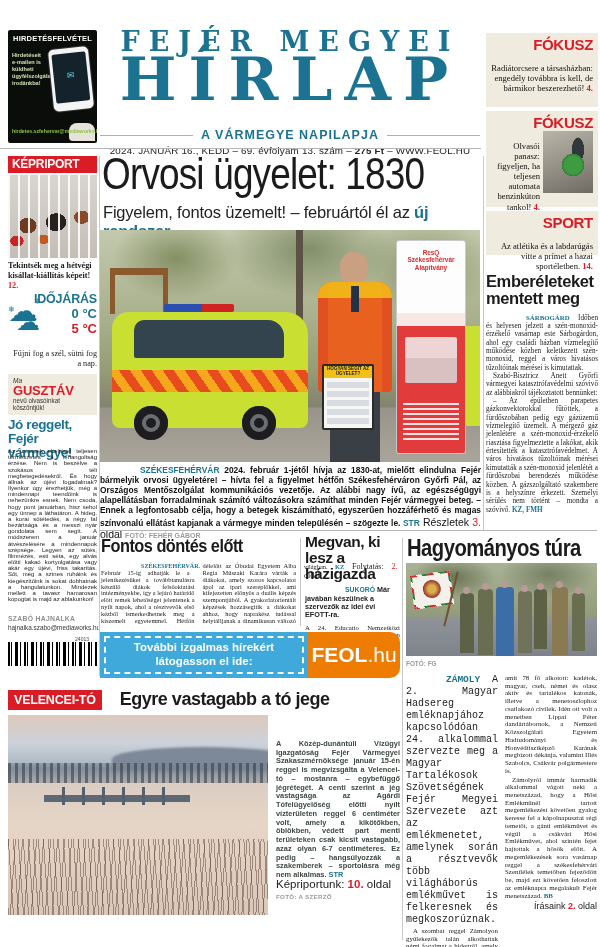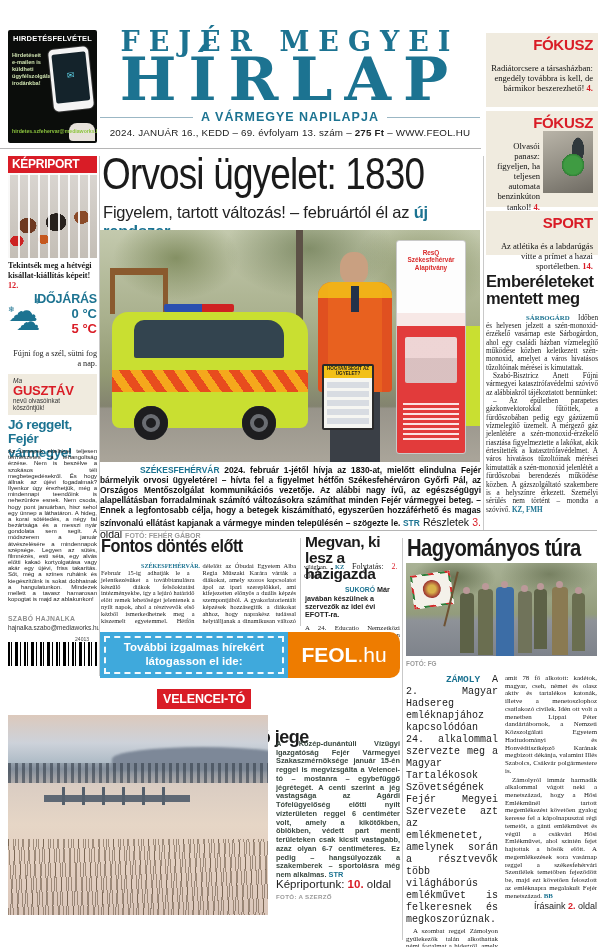--- a/index.html
+++ b/index.html
@@ -23,21 +23,21 @@
   .adbox .adtitle i{width:7px;height:7px;background:#8dc63f;display:inline-block;}
   .adbox .adbody{position:absolute;left:4px;top:22px;width:34px;font-size:5.6px;font-weight:bold;color:#cfe3b0;line-height:1.25;}
   .adbox .ademail{position:absolute;left:4px;bottom:9px;width:81px;font-size:5.2px;font-weight:bold;color:#8dc63f;}
   .tablet{position:absolute;right:6px;top:18px;width:40px;height:62px;background:#f4f4f4;border-radius:5px;transform:rotate(-6deg);box-shadow:0 0 0 1px #333;}
   .tablet .scr{position:absolute;left:3px;top:5px;right:3px;bottom:8px;background:#14232b;border-radius:2px;color:#5fd4e8;font-size:9px;text-align:center;line-height:44px;}
   .hand{position:absolute;right:2px;bottom:2px;width:26px;height:18px;background:#e7e2da;border-radius:8px 8px 0 4px;}
 
   .masthead{left:100px;top:28px;width:380px;text-align:center;color:var(--teal);}
   .mh-top{font-family:"DejaVu Serif",serif;font-weight:bold;font-size:27px;letter-spacing:9px;line-height:1;}
   .mh-main{font-family:"DejaVu Serif",serif;font-weight:bold;font-size:60px;letter-spacing:12px;line-height:.95;margin-top:-4px;}
-  .tagline{display:flex;align-items:center;gap:8px;margin-top:2px;}
+  .tagline{display:flex;align-items:center;gap:8px;margin-top:20px;}
   .tagline .ln{flex:1;height:1px;background:#9bb7c4;}
   .tagline .tg{font-weight:bold;font-size:12.5px;letter-spacing:1px;color:var(--teal);}
   .dateline{font-size:9.8px;color:#222;margin-top:3px;letter-spacing:.2px;}
   .dateline b{font-weight:bold;}
   .hrule{left:0px;top:148px;width:481px;}
 
   
   .railbox{left:486px;width:112px;background:var(--beige);padding:4px 5px 5px 5px;text-align:right;}
   .rail-label{color:var(--red);font-weight:bold;font-size:15px;letter-spacing:-.3px;line-height:1.05;}
   .rail-text{font-family:"Liberation Serif",serif;font-size:8.6px;line-height:1.18;color:#111;margin-top:10px;}
@@ -136,21 +136,21 @@
   .fontos-cols{left:101px;top:563px;width:195px;height:66px;column-count:2;column-gap:8px;font-family:"Liberation Serif",serif;font-size:6.4px;line-height:1.07;}
   .vd1{left:300px;top:538px;height:88px;}
   .megvan{left:305px;top:534px;width:95px;}
   .megvan h3{font-size:15.5px;line-height:1.02;letter-spacing:-.4px;}
   .megvan .mlead{margin-top:5px;font-weight:bold;font-size:7.2px;line-height:1.15;}
   .megvan .mbody{margin-top:4px;font-family:"Liberation Serif",serif;font-size:6.8px;line-height:1.12;}
   .morelbl{font-size:1.25em;font-weight:normal;}
   .promo{left:100px;top:632px;width:300px;height:46px;display:flex;}
   .promo .blue{flex:1;background:var(--pblue);padding:4px;}
   .promo .blue .in{height:100%;border:2px dashed rgba(255,255,255,.95);display:flex;flex-direction:column;justify-content:center;text-align:center;color:#fff;font-weight:bold;font-size:11.5px;line-height:1.2;}
-  .promo .orange{width:112px;background:var(--porange);border-radius:0 10px 10px 0;display:flex;align-items:center;justify-content:center;color:#fff;font-size:21px;}
+  .promo .orange{width:92px;background:var(--porange);border-radius:0 10px 10px 0;display:flex;align-items:center;justify-content:center;color:#fff;font-size:21px;}
   .promo .orange b{font-weight:bold;}
 
   
   .vd2{left:402px;top:538px;height:402px;}
   .tura-title{left:407px;top:535px;width:190px;font-weight:bold;font-size:23px;letter-spacing:-.6px;white-space:nowrap;}
   .tura-title>span{display:inline-block;transform:scaleX(.88);transform-origin:left center;}
   .tura-photo{left:406px;top:563px;width:191px;height:93px;overflow:hidden;background:
       radial-gradient(60px 30px at 25% 15%, rgba(60,72,40,.55), transparent 70%),
       radial-gradient(70px 34px at 75% 12%, rgba(74,84,52,.5), transparent 70%),
       linear-gradient(180deg,#a9b295 0%,#939c7c 55%,#8e9298 62%,#7e838b 100%);}
@@ -161,21 +161,21 @@
   .pole{position:absolute;left:44px;top:8px;width:2px;height:56px;background:#6e5233;transform:rotate(14deg);}
   .tura-cap{left:406px;top:660px;width:191px;font-weight:bold;font-size:7.4px;display:flex;justify-content:space-between;}
   .tura-cap .credit{color:#9a9a9a;font-size:6.4px;}
   .tura-cols{left:406px;top:674px;width:191px;display:flex;gap:7px;}
   .tura-cols .c{width:92px;font-family:"Liberation Serif",serif;font-size:6.9px;line-height:1.12;}
   .tura-lead{font-size:10px;line-height:1.2;font-family:Liberation Mono, monospace;}
   .tura-cols p+p{text-indent:7px;margin-top:1px;}
   .irasaink{text-align:right;font-size:9px;font-family:"Liberation Sans",sans-serif;margin-top:2px;}
 
   
-  .vbadge-row{left:8px;top:689px;width:392px;display:flex;align-items:center;gap:18px;flex-direction:column;}
+  .vbadge-row{left:8px;top:689px;width:392px;display:flex;align-items:center;gap:18px;}
   .vbadge{background:var(--red);color:#fff;font-weight:bold;font-size:12.5px;padding:3px 6px;letter-spacing:-.2px;}
   .vhead{font-weight:bold;font-size:18px;letter-spacing:-.5px;}
   .lake{left:8px;top:715px;width:260px;height:200px;overflow:hidden;background:
      linear-gradient(180deg,#dcc9bc 0%,#cdd2da 14%,#aebbc6 24%,#8e9aa8 27%,#d9ccc2 33%,#e6d6c6 55%,#e2cec0 78%,#dac6ba 100%);}
   .lake .hill{position:absolute;left:40%;top:16%;width:70%;height:12%;background:#7d8898;border-radius:50% 50% 0 0;filter:blur(1px);}
   .lake .trees{position:absolute;left:0;top:24%;width:100%;height:10%;background:repeating-linear-gradient(90deg,rgba(70,80,92,.8) 0 3px,rgba(120,130,142,.5) 3px 7px);}
   .lake .dock{position:absolute;left:14%;top:40%;width:56%;height:7px;background:#5e6874;}
   .lake .dock::before,.lake .dock::after{content:"";position:absolute;top:-8px;width:3px;height:18px;background:#55606c;left:12%;box-shadow:20px 0 #55606c,40px 0 #55606c,60px 0 #55606c,80px 0 #55606c,100px 0 #55606c;}
   .lake .reeds{position:absolute;left:0;bottom:0;width:100%;height:38%;background:
      repeating-linear-gradient(86deg,rgba(92,70,48,.5) 0 1px,transparent 1px 5px),
@@ -231,22 +231,22 @@
     </div>
   </div>
   <div class="abs railbox" style="top:211px;height:44px;">
     <div class="rail-label">SPORT</div>
     <div class="rail-text"><span>Az atlétika és a labdarúgás vitte a prímet a hazai sportéletben. </span><span class="rail-page">14.</span></div>
   </div>
 
   <div class="abs ember">
     <h2>Emberéleteket mentett meg</h2>
     <div class="body just">
-      <p><span class="loc">SÁRBOGÁRD</span><span> Időben és helyesen jelzett a szén-monoxid-érzékelő vasárnap este Sárbogárdon, ahol egy családi házban vízmelegítő működése közben keletkezett szén-monoxid, amelyet a város hivatásos tűzoltóinak mérései is kimutattak.</span></p>
-      <p>Szabó-Bisztricz Anett Fújni vármegyei katasztrófavédelmi szóvivő az alábbiakról tájékoztatott bennünket:</p>
+      <p><span class="loc">SÁRBOGÁRD</span><span> Időben és helyesen jelzett a szén-monoxid-érzékelő vasárnap este Sárbogárdon, ahol egy családi házban vízmelegítő működése közben keletkezett szén-monoxid, reggel a város hivatásos tűzoltóinak mérései is kimutattak.</span></p>
+      <p>Szabó-Bisztricz Anett Győrfi vármegyei katasztrófavédelmi szóvivő az alábbiakról tájékoztatott bennünket:</p>
       <p><span>– Az épületben parapetes gázkonvektorokkal fűtöttek, a fürdőszobában pedig egy gázüzemű vízmelegítő üzemelt. A mérgező gáz jelenlétére a szén-monoxid-érzékelő riasztása figyelmeztette a lakókat, akik értesítették a katasztrófavédelmet. A város hivatásos tűzoltóinak mérései kimutatták a szén-monoxid jelenlétét a fürdőszobai berendezés működése közben. A gázszolgáltató szakembere is a helyszínre érkezett. Személyi sérülés nem történt – mondta a szóvivő. </span><span class="sig">KZ, FMH</span></p>
     </div>
   </div>
 
   <div class="abs kbadge">KÉPRIPORT</div>
   <div class="abs chicken"></div>
   <div class="abs kcap">
     <span>Tekintsék meg a hétvégi kisállat-kiállítás képeit! </span><span class="red">12.</span>
   </div>
 
@@ -278,21 +278,21 @@
   <div class="abs barwrap">
     <div class="barnum">24013</div>
     <div class="barcode"></div>
   </div>
 
   <div class="abs vdiv sidevd"></div>
   <div class="abs vdiv" style="left:483px;top:156px;height:374px;"></div>
 
   <h1 class="abs headline"><span>Orvosi ügyelet: 1830</span></h1>
   <div class="abs subhead">
-    <span>Figyelem, tartott változás! – februártól él az </span><span class="teal" style="font-weight:bold;">új rendszer</span>
+    <span>Figyelem, fontos üzemelt! – februártól él az </span><span class="teal" style="font-weight:bold;">új rendszer</span>
   </div>
 
   <div class="abs mainphoto">
     <div class="trunk"></div>
     <div class="pergola"></div>
     <div class="amb">
       <div class="body"></div>
       <div class="win"></div>
       <div class="stripe"></div>
       <div class="bar"></div>

